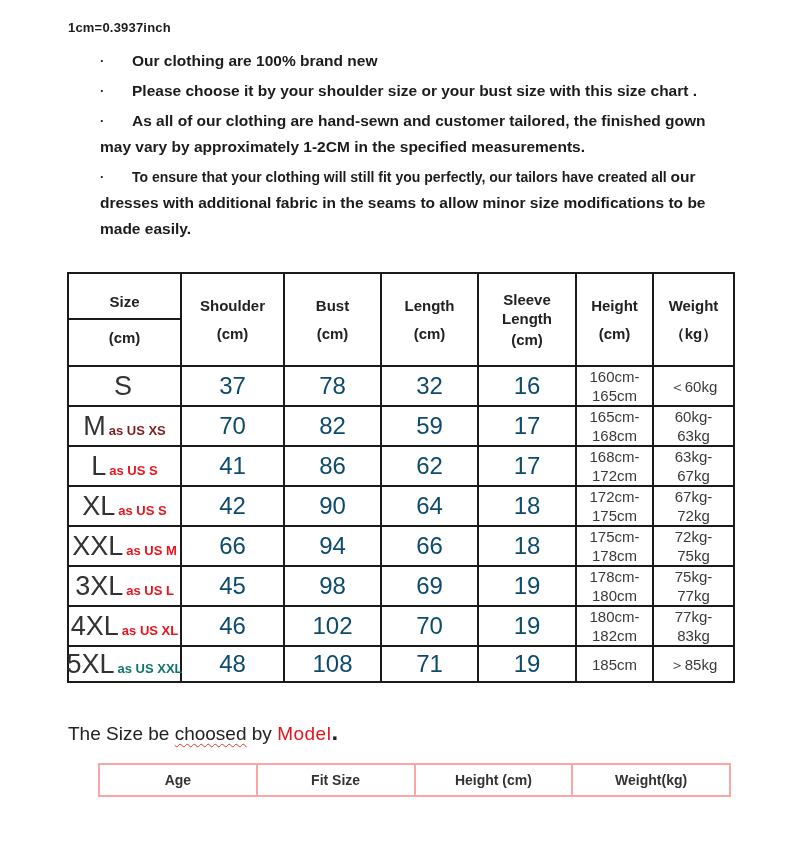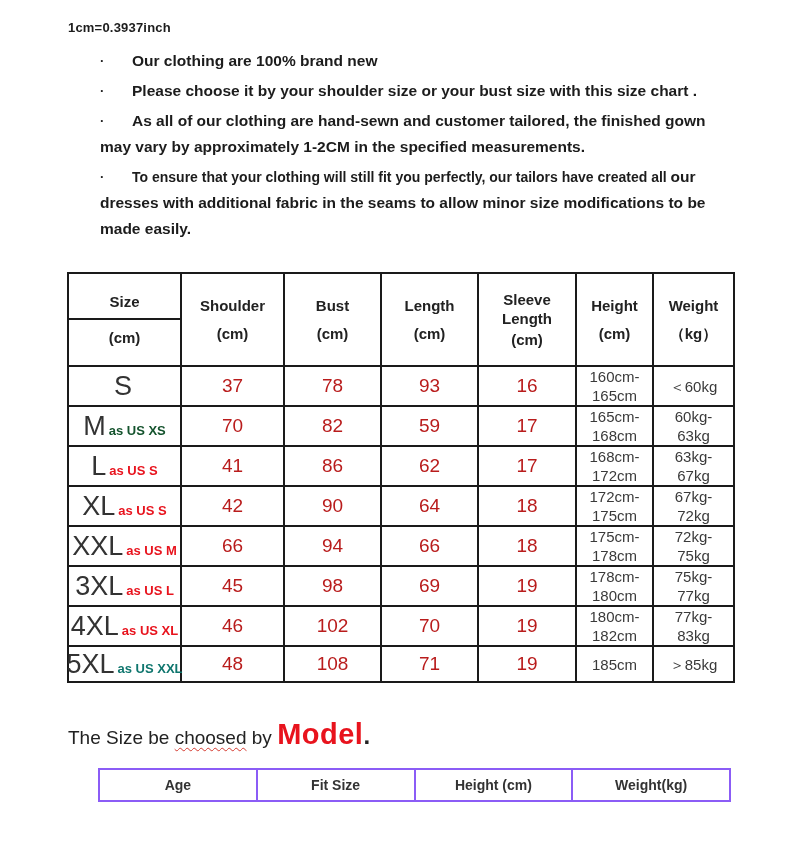--- a/index.html
+++ b/index.html
@@ -39,39 +39,39 @@
     height: 35px; display: flex; align-items: center; justify-content: center;
   }
   .split-top { border-bottom: 2px solid #1a1a1a; }
   .size-table td { height: 36px; }
   .size-wrap {
     display: flex; align-items: baseline; justify-content: center;
     gap: 3px; white-space: nowrap;
   }
   .size-label { font-size: 27px; font-weight: 400; color: #333; }
   .us-size { font-size: 13px; font-weight: bold; }
-  .num { font-size: 19px; color: #b91c1c; }
+  .num { font-size: 24px; color: #0c4a6e; }
   .small-val { font-size: 15px; color: #3a3a3a; line-height: 19px; white-space: pre-line; }
 
   
   .model-line { margin-top: 35px; font-size: 19px; color: #222; }
   .misspelled {
     text-decoration: underline wavy #d43a30;
     text-decoration-thickness: 1px; text-underline-offset: 3px;
   }
-  .model-word { font-size: 29px; font-weight: bold; letter-spacing: 0.5px; }
+  .model-word { font-size: 19px; font-weight: normal; letter-spacing: 0.5px; }
   .model-period { font-size: 24px; font-weight: bold; color: #222; }
 
   
   table.model-table {
     border-collapse: collapse; table-layout: fixed;
     width: 633px; margin: 17px 0 0 30px;
   }
   .model-table td {
-    border: 2px solid #8b5cf6; text-align: center; vertical-align: middle;
+    border: 2px solid #fca5a5; text-align: center; vertical-align: middle;
     height: 32px; font-size: 14px; font-weight: bold; color: #333;
   }
 </style>
 </head>
 <body>
 
 <div class="page">
 
   <p class="conv-note">1cm=0.3937inch</p>
 
@@ -139,31 +139,31 @@
     <tbody>
       <tr>
         <td>
             <div class="size-wrap">
           <span class="size-label">S</span>
               <span class="us-size" style="color:#e8131d"></span>
             </div>
           </td>
         <td class="num">37</td>
         <td class="num">78</td>
-        <td class="num">93</td>
+        <td class="num">32</td>
         <td class="num">16</td>
         <td class="small-val">160cm-
 165cm</td>
         <td class="small-val">＜60kg</td>
       </tr>
       <tr>
         <td>
             <div class="size-wrap">
           <span class="size-label">M</span>
-              <span class="us-size" style="color:#14532d">as US XS</span>
+              <span class="us-size" style="color:#7f1d1d">as US XS</span>
             </div>
           </td>
         <td class="num">70</td>
         <td class="num">82</td>
         <td class="num">59</td>
         <td class="num">17</td>
         <td class="small-val">165cm-
 168cm</td>
         <td class="small-val">60kg-
 63kg</td>

